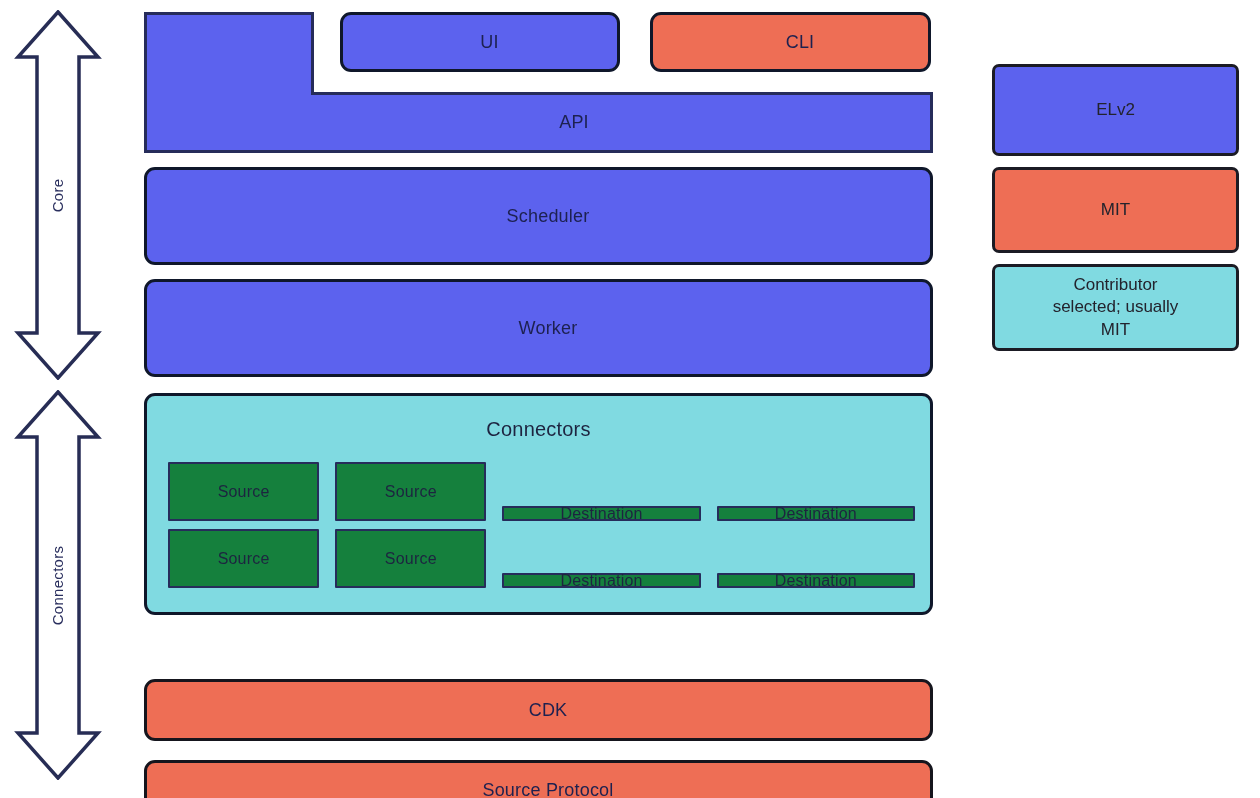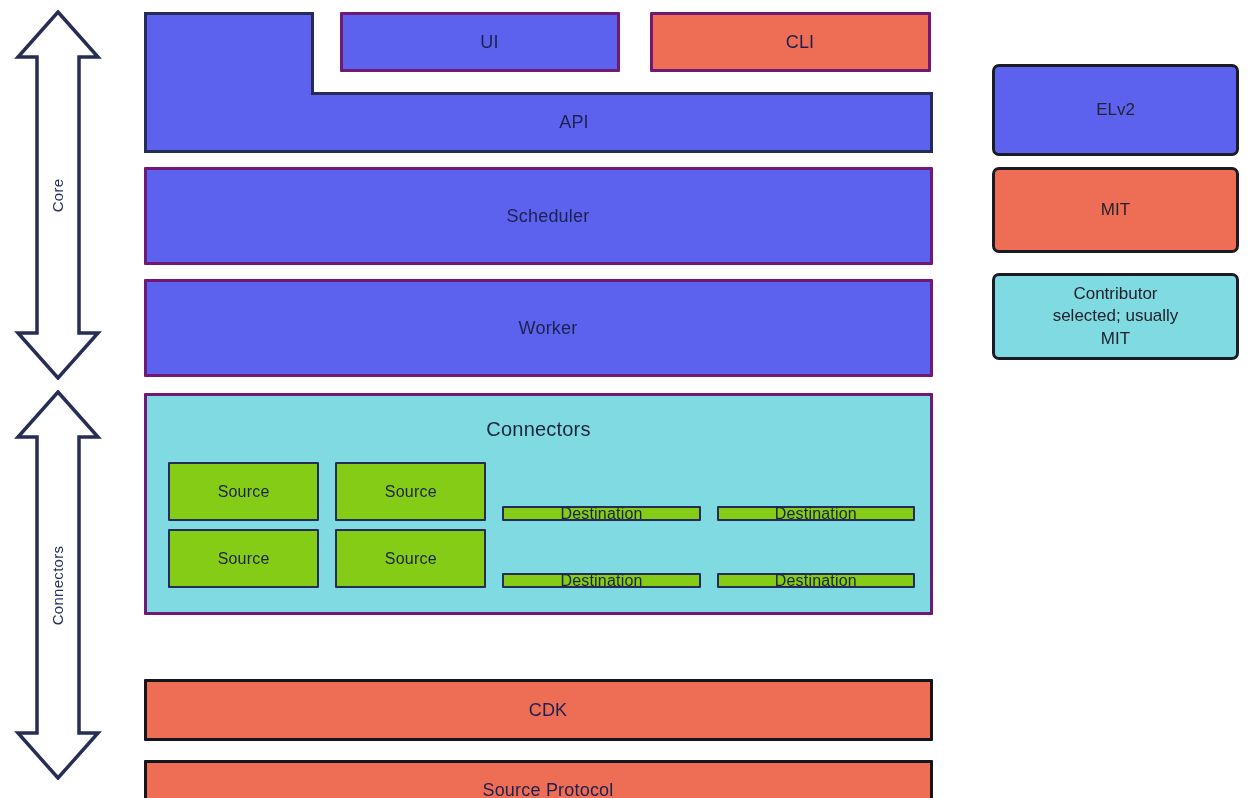--- a/index.html
+++ b/index.html
@@ -1,41 +1,41 @@
 <!DOCTYPE html>
 <html><head>
 <meta charset="utf-8">
 <style>
   html,body{margin:0;padding:0;background:#ffffff;}
   .canvas{
     position:relative;width:1260px;height:798px;background:#ffffff;overflow:hidden;
     font-family:"Liberation Sans", sans-serif;
   }
   .box{
-    position:absolute;box-sizing:border-box;border:3px solid #701a75;border-radius:1px;
+    position:absolute;box-sizing:border-box;border:3px solid #0f172a;border-radius:11px;
     display:flex;align-items:center;justify-content:center;
     font-size:18px;font-weight:500;color:#1d2150;letter-spacing:.2px;padding-left:19px;
   }
   .blue{background:#5c62ee;}
   .orange{background:#ee6e55;}
   .teal{background:#80dae1;}
   .dark-border{border-color:#15151d;margin-top:44px;}
   .api-label{
     position:absolute;display:flex;align-items:center;justify-content:center;
     font-size:18px;font-weight:500;color:#1d2150;letter-spacing:.2px;
   }
   .connectors-title{
     position:absolute;top:22px;left:0;width:100%;text-align:center;
     font-size:20px;font-weight:500;color:#1d2440;
   }
   .cell-row{
     position:absolute;left:21px;right:15px;height:59px;display:flex;gap:16px;
   }
   .cell{
-    box-sizing:border-box;border:2.5px solid #262c5a;background:#84cc16;
+    box-sizing:border-box;border:2.5px solid #262c5a;background:#15803d;
     display:flex;align-items:center;justify-content:center;
     font-size:16px;font-weight:500;color:#1d2440;border-radius:1px;
   }
   .cell.src{flex:1 1 0;}
   .cell.dst{flex:1.32 1 0;margin-top:44px;}
   .arrow-wrap{position:absolute;}
   .arrow-wrap svg{display:block;}
   .arrow-label{
     position:absolute;left:0;top:0;width:100%;height:100%;
     display:flex;align-items:center;justify-content:center;pointer-events:none;
@@ -105,17 +105,17 @@
       <div class="cell dst">Destination</div>
     </div>
   </div>
 
   <div class="box orange dark-border" style="left:144px;top:635px;width:789px;height:62px">CDK</div>
 
   <div class="box orange dark-border" style="left:144px;top:716px;width:789px;height:60px">Source Protocol</div>
 
   <div class="legend-box blue" style="top:64px;height:92px">ELv2</div>
   <div class="legend-box orange" style="top:167px;height:86px">MIT</div>
-  <div class="legend-box teal" style="top:273px;height:87px">Contributor
+  <div class="legend-box teal" style="top:264px;height:87px">Contributor
 selected; usually
 MIT</div>
 
 </div>
 
 </body></html>

